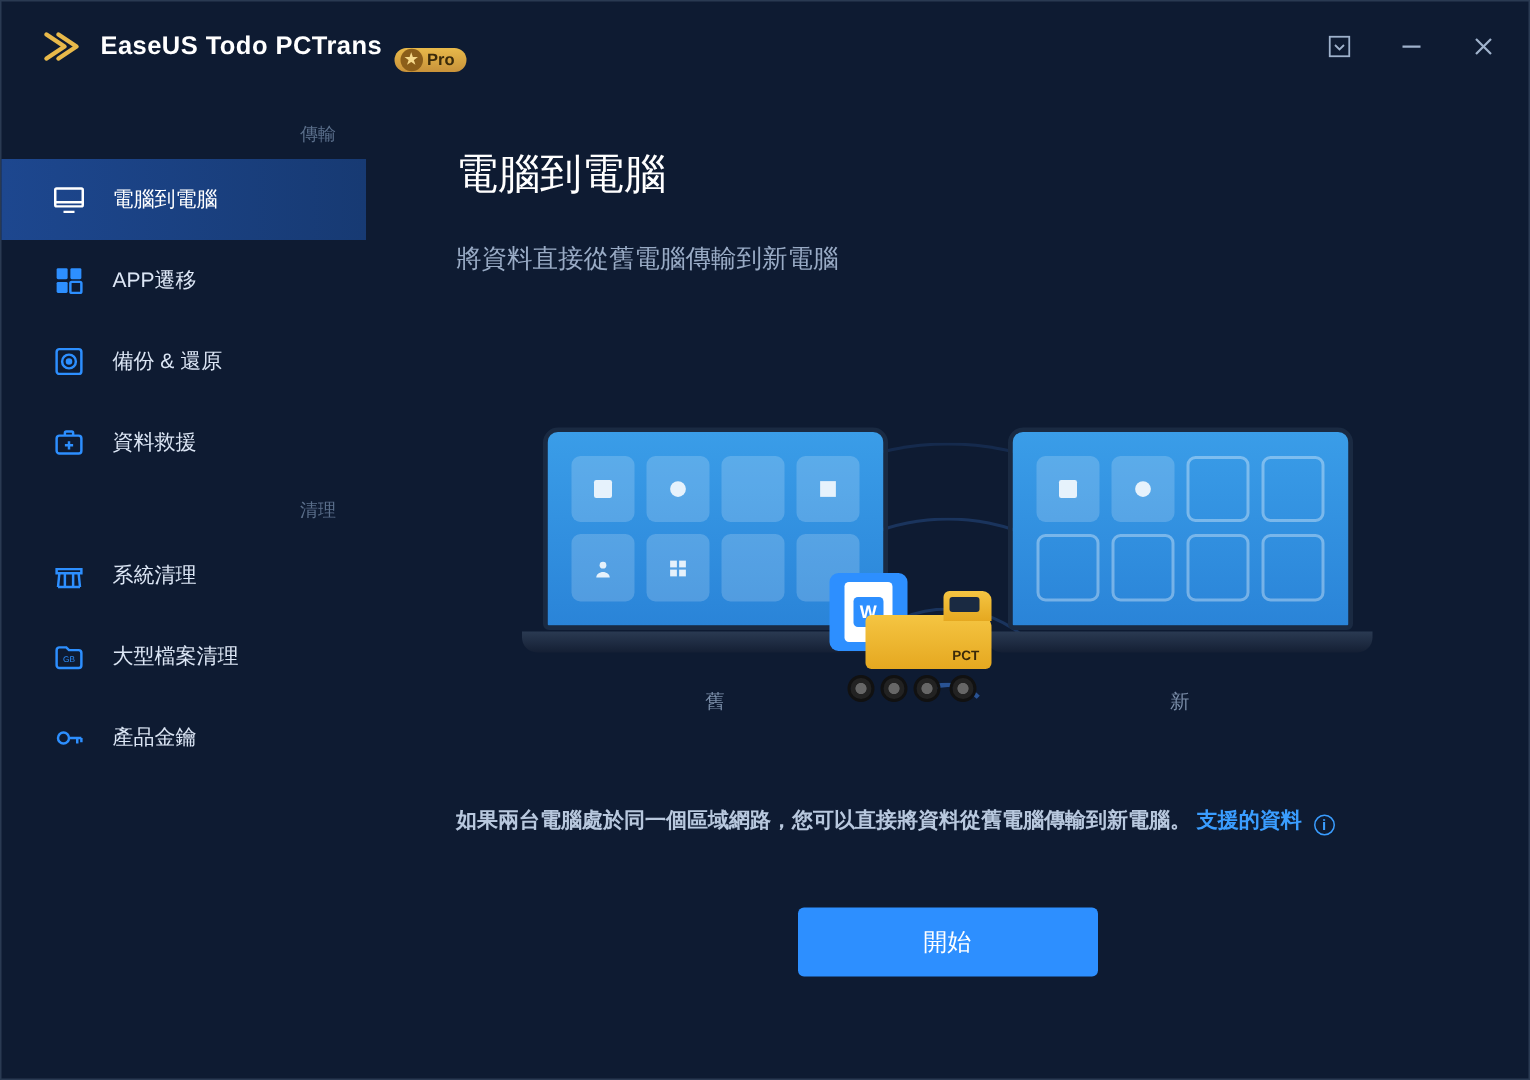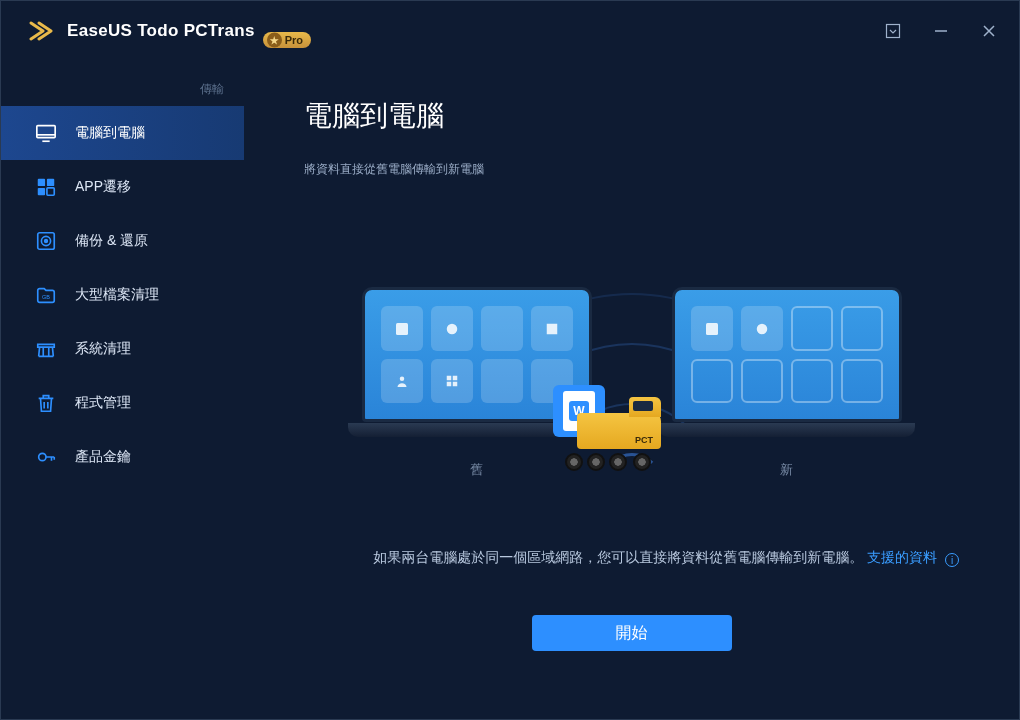--- a/index.html
+++ b/index.html
@@ -75,21 +75,21 @@
 }
 .nav-item.active .nav-icon { color: #fff; }
 
 .main {
   flex: 1;
   padding: 36px 60px 30px 60px;
   display: flex; flex-direction: column;
   position: relative;
 }
 .page-title { font-size: 28px; font-weight: 500; color: #fff; margin-bottom: 26px; }
-.page-subtitle { font-size: 12px; color: #99abc5; margin-bottom: 30px; }
+.page-subtitle { font-size: 17px; color: #99abc5; margin-bottom: 30px; }
 
 .illustration {
   flex: 1;
   position: relative;
   display: flex; align-items: center; justify-content: center;
   gap: 80px;
   padding-top: 10px;
 }
 .laptop-group { display: flex; flex-direction: column; align-items: center; gap: 24px; }
 .laptop {
@@ -180,34 +180,34 @@
 .truck .wheel {
   position: absolute; bottom: -6px;
   width: 18px; height: 18px; border-radius: 50%;
   background: radial-gradient(circle,#666 35%,#222 40%);
   border: 2px solid #111;
 }
 .truck .w1 { left: 12px; } .truck .w2 { left: 34px; }
 .truck .w3 { left: 56px; } .truck .w4 { left: 80px; }
 
 .description {
-  text-align: right; font-size: 14px; color: #b8c8de;
-  margin-top: 0; margin-bottom: 48px;
+  text-align: left; font-size: 14px; color: #b8c8de;
+  margin-top: 0; margin-bottom: 48px; font-weight: bold;
 }
 .description a { color: #3a9dff; text-decoration: none; cursor: pointer; }
 .info-icon {
   display: inline-flex; width: 14px; height: 14px;
   border: 1.5px solid #3a9dff; border-radius: 50%;
   align-items: center; justify-content: center;
   font-size: 10px; color: #3a9dff; margin-left: 4px; vertical-align: -2px;
 }
 
 .start-btn {
   align-self: center;
-  width: 200px; height: 36px;
+  width: 200px; height: 46px;
   background: #2d8fff;
   border: none; border-radius: 4px;
   color: #fff; font-size: 16px;
   cursor: pointer;
   margin-bottom: 38px;
 }
 </style>
 </head>
 <body>
 
@@ -272,52 +272,53 @@
         <span class="nav-icon">
           <svg viewBox="0 0 24 24" fill="none" stroke="currentColor" stroke-width="1.8">
               <rect x="3" y="3" width="18" height="18" rx="2"></rect>
               <circle cx="12" cy="12" r="5"></circle>
               <circle cx="12" cy="12" r="1.5" fill="currentColor"></circle>
             </svg>
         </span>
         <span>備份 &amp; 還原</span>
       </div>
 
-
+      <div class="nav-item">
+        <span class="nav-icon">
+          <svg viewBox="0 0 24 24" fill="none" stroke="currentColor" stroke-width="1.8">
+              <rect x="3" y="7" width="18" height="13" rx="2"></rect>
+              <path d="M9 7 V5 a1 1 0 0 1 1-1 h4 a1 1 0 0 1 1 1 V7"></path>
+              <path d="M12 11 V17 M9 14 H15"></path>
+            </svg>
+        </span>
+        <span>資料救援</span>
+      </div>
+
+      <div class="section-label">清理</div>
+
+      <div class="nav-item">
+        <span class="nav-icon">
+          <svg viewBox="0 0 24 24" fill="none" stroke="currentColor" stroke-width="1.8">
+              <path d="M3 10 H21 V7 H3 Z"></path>
+              <path d="M5 10 L4 20 M9 10 V20 M15 10 V20 M19 10 L20 20 M4 20 H20"></path>
+            </svg>
+        </span>
+        <span>系統清理</span>
+      </div>
 
       <div class="nav-item">
         <span class="nav-icon">
           <svg viewBox="0 0 24 24" fill="none" stroke="currentColor" stroke-width="1.8">
               <path d="M3 7 a2 2 0 0 1 2-2 h5 l2 2 h7 a2 2 0 0 1 2 2 v9 a2 2 0 0 1-2 2 H5 a2 2 0 0 1-2-2 Z"></path>
               <text x="12" y="16" font-size="6" fill="currentColor" text-anchor="middle" stroke="none">GB</text>
             </svg>
         </span>
         <span>大型檔案清理</span>
       </div>
 
-      <div class="nav-item">
-        <span class="nav-icon">
-          <svg viewBox="0 0 24 24" fill="none" stroke="currentColor" stroke-width="1.8">
-              <path d="M3 10 H21 V7 H3 Z"></path>
-              <path d="M5 10 L4 20 M9 10 V20 M15 10 V20 M19 10 L20 20 M4 20 H20"></path>
-            </svg>
-        </span>
-        <span>系統清理</span>
-      </div>
-
-      <div class="nav-item">
-        <span class="nav-icon">
-          <svg viewBox="0 0 24 24" fill="none" stroke="currentColor" stroke-width="1.8">
-              <path d="M4 7 H20 M9 7 V4 H15 V7 M6 7 L7 21 H17 L18 7"></path>
-              <line x1="10" y1="11" x2="10" y2="18"></line>
-              <line x1="14" y1="11" x2="14" y2="18"></line>
-            </svg>
-        </span>
-        <span>程式管理</span>
-      </div>
 
 
       <div class="nav-item">
         <span class="nav-icon">
           <svg viewBox="0 0 24 24" fill="none" stroke="currentColor" stroke-width="1.8">
               <circle cx="8" cy="12" r="4"></circle>
               <path d="M12 12 H21 M18 12 V16 M21 12 V15"></path>
             </svg>
         </span>
         <span>產品金鑰</span>

